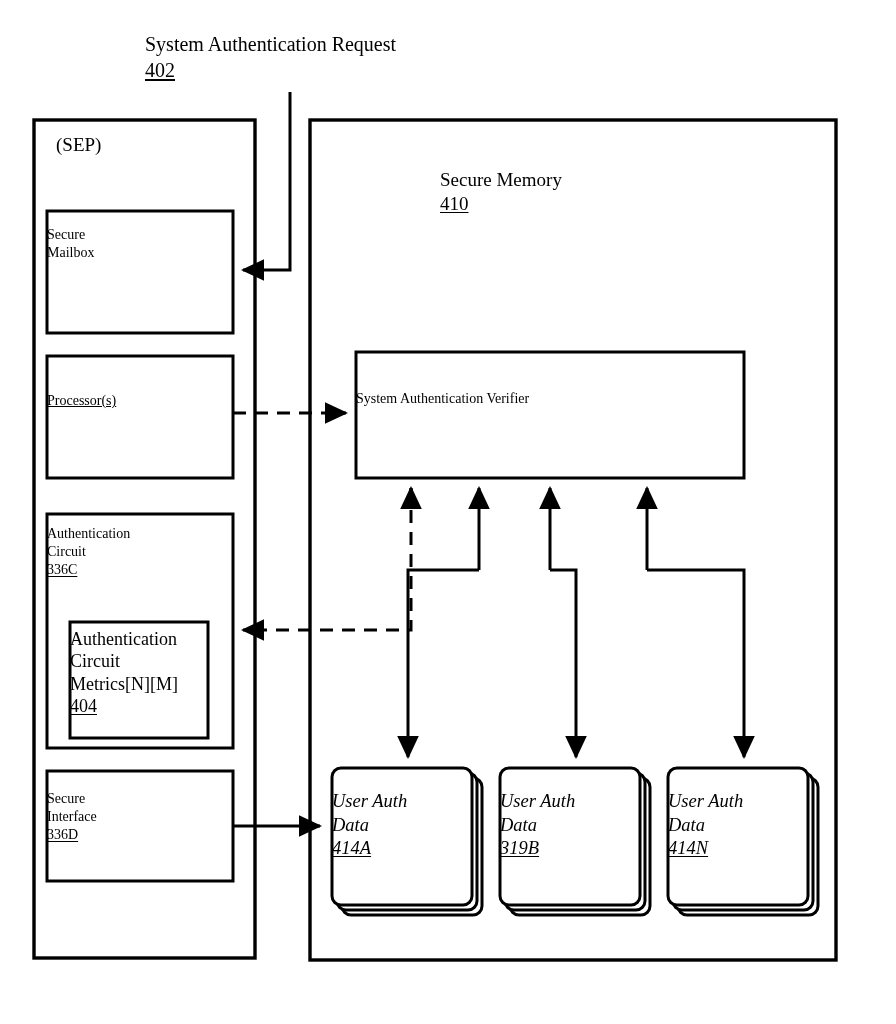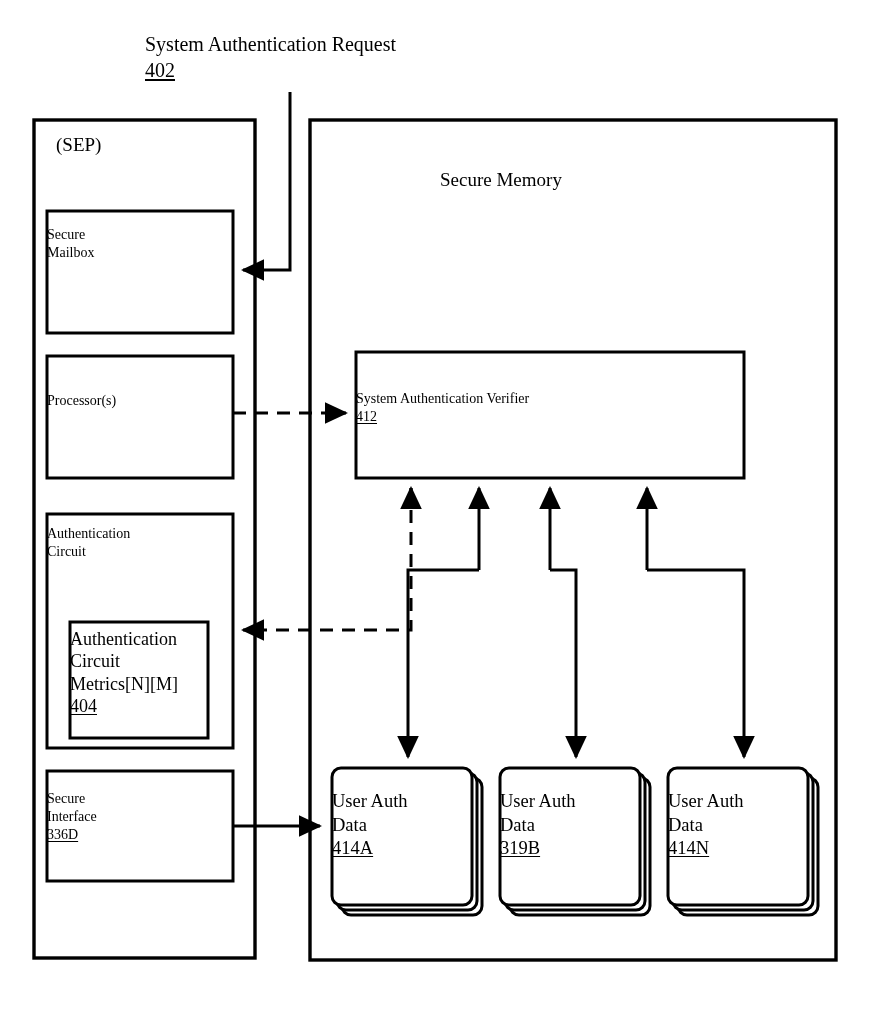--- a/index.html
+++ b/index.html
@@ -38,20 +38,21 @@
     font-size: 20px;
   }
   .panel-title {
     font-size: 19px;
   }
   .box-title {
     font-size: 14px;
   }
   .stack-title {
     font-size: 18.5px;
+    font-style: italic;
   }
   .metrics-title {
     font-size: 18px;
     line-height: 1.24;
   }
 </style>
 </head>
 <body>
 
 <svg id="figure" viewBox="0 0 896 1024" xmlns="http://www.w3.org/2000/svg">
@@ -112,52 +113,53 @@
   <span>System Authentication Request</span>
   <span class="ref-num">402</span>
 </div>
 
 <div class="label-text panel-title" style="left:56px; top:133px; width:186px;">
   <span>(SEP)</span>
 </div>
 
 <div class="label-text panel-title" style="left:440px; top:133px; width:266px;margin-top:35px;">
   <span>Secure Memory</span>
+  <span class="ref-num">410</span>
 </div>
 
 <div class="label-text box-title" style="left:47px; top:226px; width:186px;">
   <span>Secure</span><br>
   <span>Mailbox</span>
 </div>
 
-<div class="label-text box-title" style="left:47px; top:392px; width:186px;">
+<div class="label-text box-title" style="left:47px; top:392px; width:186px;text-decoration:underline;">
   <span>Processor(s)</span>
 </div>
 
 <div class="label-text box-title" style="left:47px; top:525px; width:186px;">
   <span>Authentication</span><br>
   <span>Circuit</span>
+  <span class="ref-num">336C</span>
 </div>
 
 <div class="label-text metrics-title" style="left:70px; top:628px; width:138px;">
   <span>Authentication</span><br>
   <span>Circuit</span><br>
   <span>Metrics[N][M]</span>
   <span class="ref-num">404</span>
 </div>
 
 <div class="label-text box-title" style="left:47px; top:790px; width:186px;">
   <span>Secure</span><br>
   <span>Interface</span>
   <span class="ref-num">336D</span>
 </div>
 
 <div class="label-text box-title" style="left:356px; top:390px; width:320px;">
   <span>System Authentication Verifier</span>
-  <span class="ref-num">412</span>
 </div>
 
 <div class="label-text stack-title" style="left:332px; top:790px; width:140px;">
   <span>User Auth</span><br>
   <span>Data</span>
   <span class="ref-num">414A</span>
 </div>
 
 <div class="label-text stack-title" style="left:500px; top:790px; width:140px;">
   <span>User Auth</span><br>

